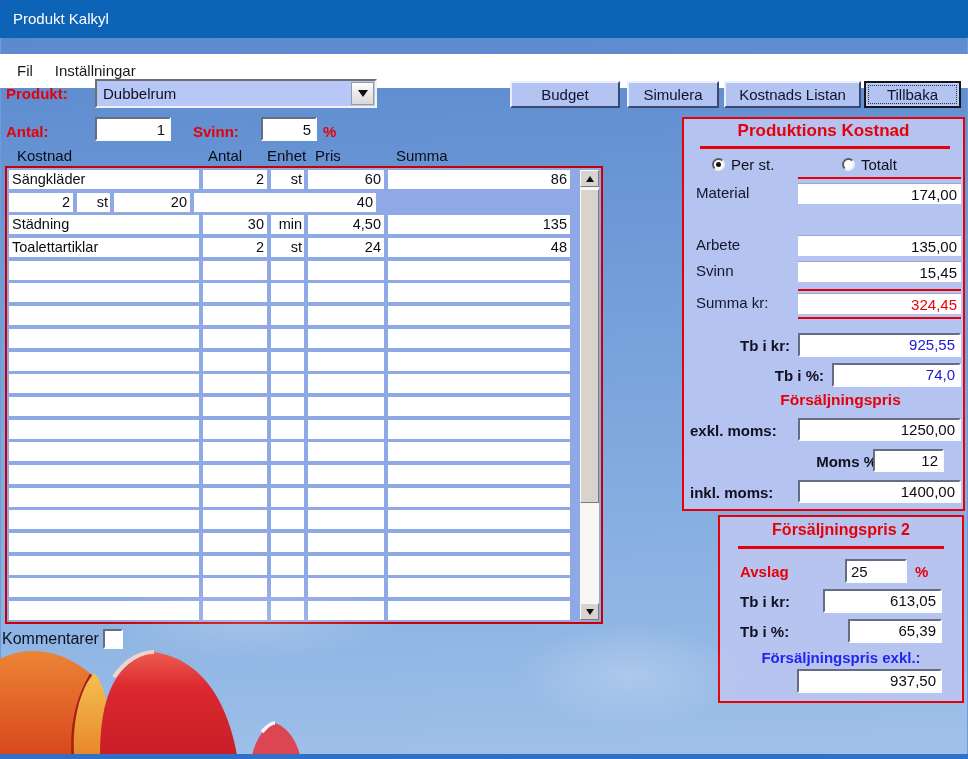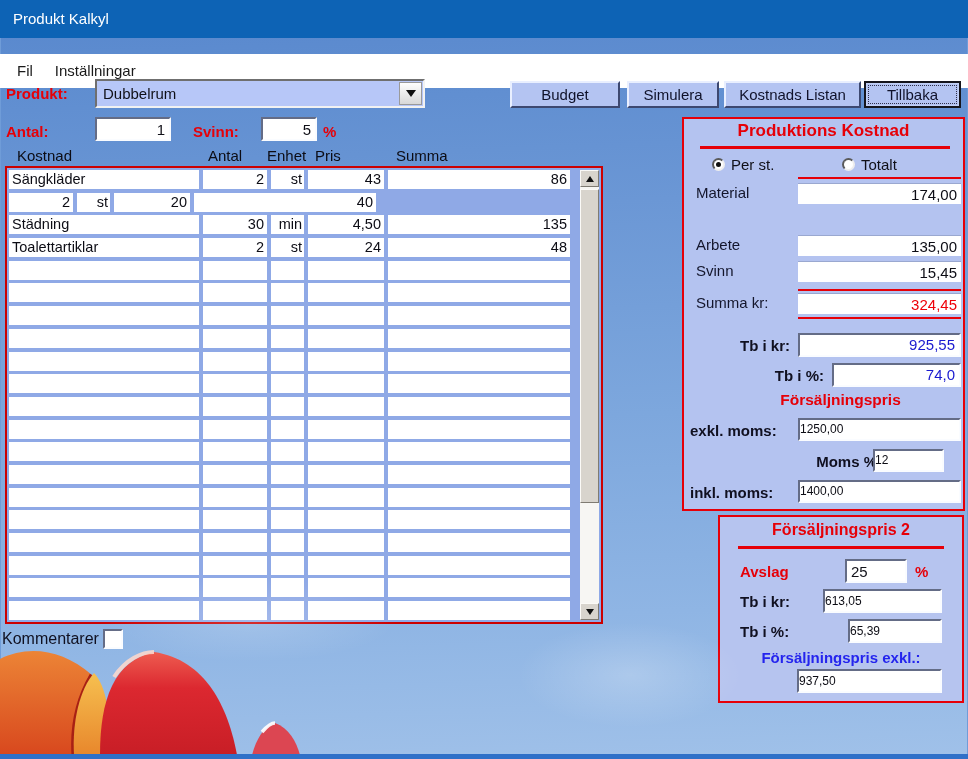--- a/index.html
+++ b/index.html
@@ -11,21 +11,21 @@
 
   
   .titlebar{position:absolute;left:0;top:0;width:968px;height:38px;background:#0d63b5;color:#fff;
       font-size:15px;line-height:38px;padding-left:13px;box-sizing:border-box;}
   .menubar{position:absolute;left:0;top:38px;width:968px;height:34px;background:#ffffff;
       display:flex;align-items:center;padding-left:6px;box-sizing:border-box;margin-top:16px;}
   .menu-item{font-size:15px;color:#1a1a1a;padding:0 11px;line-height:30px;}
 
   
   .red-label{position:absolute;color:#e60008;font-weight:bold;font-size:15px;}
-  .dropdown{position:absolute;left:95px;top:79px;width:330px;height:29px;background:#b7c7f8;
+  .dropdown{position:absolute;left:95px;top:79px;width:282px;height:29px;background:#b7c7f8;
       border:2px solid;border-color:#6f6f6f #f2f2f2 #f2f2f2 #6f6f6f;box-sizing:border-box;
       font-size:15px;color:#101018;line-height:25px;padding-left:6px;}
   .dd-btn{position:absolute;right:1px;top:1px;width:23px;height:23px;background:linear-gradient(#fefefe,#d8d8d8);
       border:1px solid #9a9a9a;box-sizing:border-box;display:flex;align-items:center;justify-content:center;}
   .tri-down{width:0;height:0;border-left:5px solid transparent;border-right:5px solid transparent;border-top:7px solid #101010;}
   .tri-up-s{width:0;height:0;border-left:4px solid transparent;border-right:4px solid transparent;border-bottom:6px solid #101010;}
   .tri-down-s{width:0;height:0;border-left:4px solid transparent;border-right:4px solid transparent;border-top:6px solid #101010;}
 
   .toolbar-buttons{position:absolute;left:0;top:0;}
   .btn{position:absolute;top:81px;height:27px;background:#b4c4f2;color:#10122a;font-size:15px;
@@ -74,21 +74,21 @@
       border-color:#5a5a5a #eee #eee #5a5a5a;box-sizing:border-box;margin-right:6px;position:relative;}
   .radio .dot{display:none;position:absolute;left:2.2px;top:2.2px;width:5px;height:5px;border-radius:50%;background:#101010;}
   .radio-item.on .radio .dot{display:block;}
   .prow{position:absolute;left:0;width:100%;height:21px;}
   .plabel{position:absolute;left:12px;top:1px;font-size:15px;color:#14162c;}
   .pfield{position:absolute;left:114px;width:163px;height:21px;background:#fff;font-size:15px;color:#0c0c14;
       text-align:right;padding-right:4px;box-sizing:border-box;line-height:21px;border-top:1px solid #9aa8d0;}
   .pfield.redval{color:#ee0008;}
   .blbl{position:absolute;font-weight:bold;font-size:15px;color:#101020;}
   .bluefield{color:#1a1acf;text-align:right;font-size:15px;line-height:20px;padding-right:4px;}
-  .blkfield{color:#0c0c14;font-size:12px;line-height:19px;padding-right:16px;}
+  .blkfield{color:#0c0c14;text-align:right;font-size:15px;line-height:19px;padding-right:4px;}
   .kommentarer{position:absolute;left:2px;top:629px;display:flex;align-items:center;}
   .kommentarer .lbl{font-size:16px;color:#101020;}
   .checkbox{width:20px;height:20px;background:#fff;border:2px solid;border-color:#646c86 #fafcff #fafcff #646c86;
       box-sizing:border-box;margin-left:4px;}
   .bottom-strip{position:absolute;left:0;bottom:0;width:968px;height:5px;background:#2f70c8;}
   .tulip{position:absolute;left:0;bottom:4px;}
 </style>
 </head>
 <body>
 
@@ -128,21 +128,21 @@
       <span class="thead h2">Enhet</span>
       <span class="thead h3">Pris</span>
       <span class="thead h4">Summa</span>
     </div>
   <div class="cost-table">
     <div class="grid">
         <div class="trow">
           <span class="tcell c1">Sängkläder</span>
           <span class="tcell c2">2</span>
           <span class="tcell c3">st</span>
-          <span class="tcell c4">43</span>
+          <span class="tcell c4">60</span>
           <span class="tcell c5">86</span>
         </div>
         <div class="trow">
           <span class="tcell c2">2</span>
           <span class="tcell c3">st</span>
           <span class="tcell c4">20</span>
           <span class="tcell c5">40</span>
         </div>
         <div class="trow">
           <span class="tcell c1">Städning</span>

